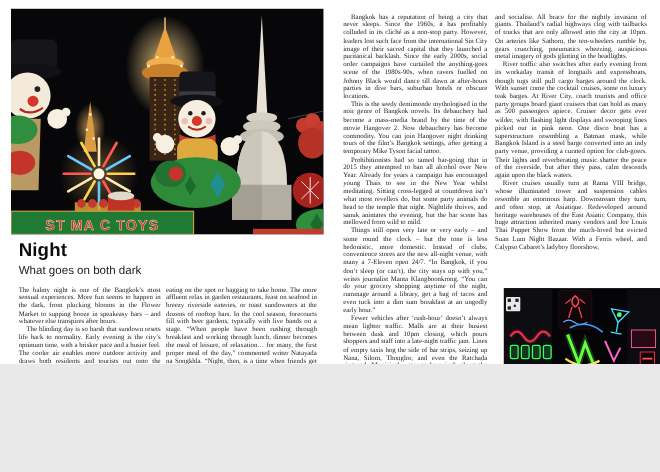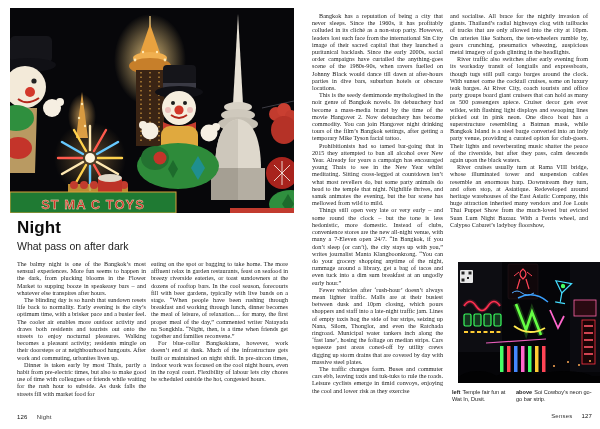--- a/index.html
+++ b/index.html
@@ -1,17 +1,17 @@
 <!DOCTYPE html>
 <html><head>
 <meta charset="utf-8">
 <style>
   html,body { margin:0; padding:0; background:#e9e9e9; }
   .spread {
-    position:relative; width:600px; height:429px; background:#ffffff;
+    position:relative; width:600px; height:331px; background:#ffffff;
     font-family:"Liberation Serif", serif; color:#1b1b1b; overflow:hidden;
     margin:0 auto;
   }
   figure { margin:0; }
   .photo { position:absolute; overflow:hidden; background:#07070a; }
   .photo svg { display:block; }
   .photo-left  { left:10px; top:8px;   width:284px; height:205px; }
   .photo-right { left:458px; top:262px; width:142px; height:121px; }
 
   .title {
@@ -196,21 +196,21 @@
 
         <g>
           <rect x="0" y="184" width="166" height="21" fill="#1f7a33" stroke="#d9a23a" stroke-width="1"></rect>
           <text x="83" y="201" text-anchor="middle" font-family="Liberation Sans, sans-serif" font-weight="bold" font-size="13" fill="#cf3327" stroke="#f7e9c9" stroke-width="0.35" letter-spacing="1">ST MA C TOYS</text>
           <rect x="220" y="200" width="64" height="5" fill="#c23b2e"></rect>
         </g>
       </svg>
     </figure>
 
     <h1 class="title">Night</h1>
-    <h2 class="subtitle">What pass on after dark</h2>
+    <h2 class="subtitle">What goes on both dark</h2>
 
     <div class="col lcol1">
       <p>The balmy night is one of the Bangkok’s most sensual experiences. More fun seems to happen in the dark, from plucking blooms in the Flower Market to supping booze in speakeasy bars – and whatever else transpires after hours.</p>
       <p class="ind">The blinding day is so harsh that sundown resets life back to normality. Early evening is the city’s optimum time, with a brisker pace and a busier feel. The cooler air enables more outdoor activity and draws both residents and tourists out onto the streets to enjoy nocturnal pleasures. Walking becomes a pleasant activity; residents mingle on their doorsteps or at neighbourhood hangouts. After work and commuting, urbanites liven up.</p>
       <p class="ind">Dinner is taken early by most Thais, partly a habit from pre-electric times, but also to make good use of time with colleagues or friends while waiting for the rush hour to subside. As dusk falls the streets fill with market food for</p>
     </div>
     <div class="col lcol2">
       <p>eating on the spot or bagging to take home. The more affluent relax in garden restaurants, feast on seafood in breezy riverside eateries, or toast sundowners at the dozens of rooftop bars. In the cool season, forecourts fill with beer gardens, typically with live bands on a stage. “When people have been rushing through breakfast and working through lunch, dinner becomes the meal of leisure, of relaxation… for many, the first proper meal of the day,” commented writer Natayada na Songkhla. “Night, then, is a time when friends get together and families reconvene.”</p>
       <p class="ind">For blue-collar Bangkokians, however, work doesn’t end at dusk. Much of the infrastructure gets built or maintained on night shift. In pre-aircon times, indoor work was focused on the cool night hours, even in the royal court. Flexibility of labour lets city chores be scheduled outside the hot, congested hours.</p>
     </div>

